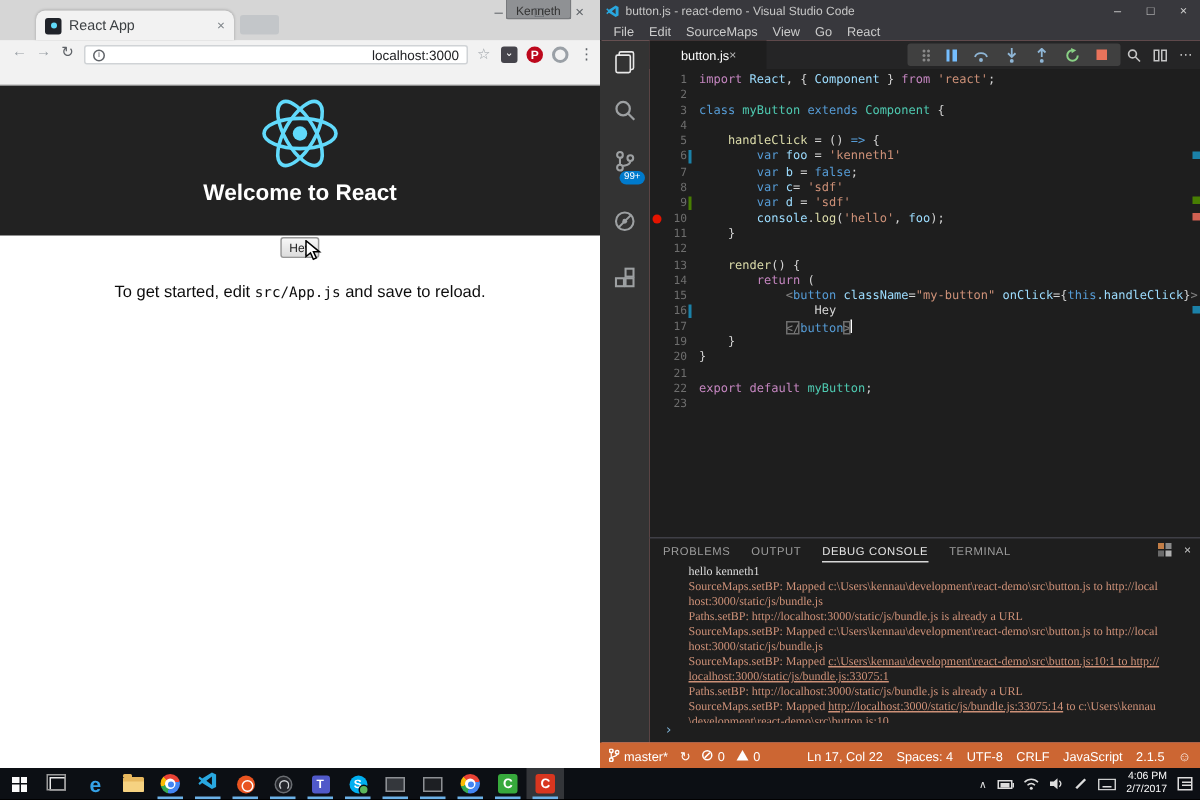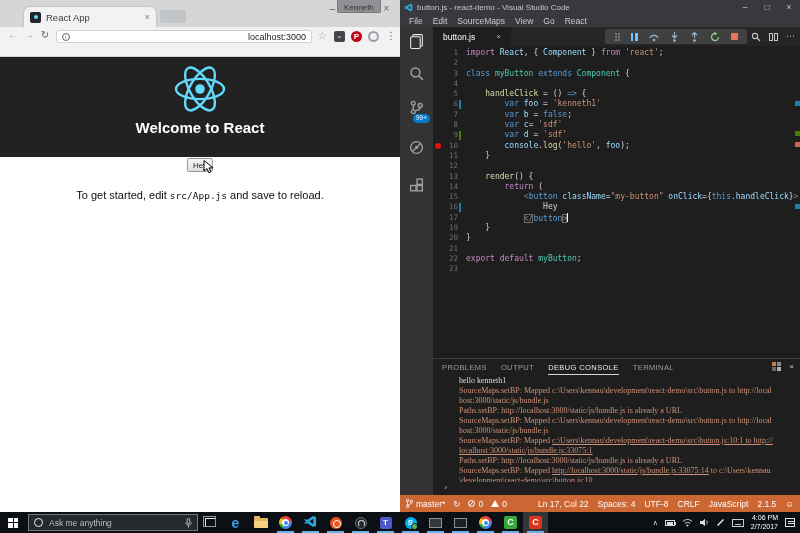--- a/index.html
+++ b/index.html
@@ -63,21 +63,21 @@
   .v-ctrl{width:22px;height:14px;line-height:14px;text-align:center;font-size:8.5px;color:#cfcfcf;}
   .v-menubar{position:absolute;left:0;top:14px;width:100%;height:13px;background:#38383d;display:flex;
     align-items:center;padding-left:4px;}
   .v-menu-item{font-size:8.5px;color:#cccccc;padding:0 5px;}
   .v-activitybar{position:absolute;left:0;top:27px;width:33px;height:468px;background:#333333;}
   .v-act{position:absolute;left:8px;width:17px;height:17px;color:#9da0a2;}
   .v-badge{position:absolute;left:13px;top:87px;background:#007acc;color:#fff;font-size:6.5px;
     padding:1px 3px;border-radius:6px;line-height:1;}
   .v-tabbar{position:absolute;left:33px;top:27px;width:367px;height:19px;background:#252526;}
   .v-tab{position:absolute;left:0;top:0;height:19px;width:78px;background:#1e1e1e;display:flex;
-    align-items:center;padding:0 10px;}
+    align-items:center;padding:0 21px;}
   .v-tab-label{font-size:8.5px;color:#fff;flex:1;}
   .v-tab-close{font-size:8px;color:#bbb;}
   .dbg-bar{position:absolute;left:172px;top:2px;width:142px;height:15px;background:#404040;border-radius:2px;
     display:flex;align-items:center;justify-content:space-around;padding:0 4px;}
   .dbg-grip{display:grid;grid-template-columns:2px 2px;gap:1px;}
   .dbg-grip i{width:2px;height:2px;background:#8a8a8a;border-radius:50%;}
   .dbg-pause{display:flex;gap:2px;}
   .dbg-pause i{width:2.5px;height:8px;background:#75beff;}
   .dbg-stop{width:7px;height:7px;background:#e9735b;}
   .v-editor-icons{position:absolute;right:5px;top:0;height:19px;display:flex;align-items:center;gap:8px;color:#c5c5c5;}
@@ -454,28 +454,20 @@
 
   <div id="taskbar">
     <div class="tb-start">
       <span class="win-logo">
           <i></i>
           <i></i>
           <i></i>
           <i></i>
         </span>
     </div>
-    <div class="tb-search">
-      <span class="cortana-ring"></span>
-      <span class="tb-search-text">Ask me anything</span>
-      <svg class="mic" width="7" height="10" viewBox="0 0 7 10">
-        <rect x="2.2" y="0.5" width="2.6" height="5" rx="1.3" fill="none" stroke="#cfcfcf" stroke-width=".9"></rect>
-        <path d="M0.8 4.5 C0.8 8 6.2 8 6.2 4.5 M3.5 7.3 L3.5 9.5" fill="none" stroke="#cfcfcf" stroke-width=".9"></path>
-      </svg>
-    </div>
     <div class="tb-apps">
         <div class="tb-app">
           <span class="i-taskview"></span>
         </div>
         <div class="tb-app">
           <span class="i-edge">e</span>
         </div>
         <div class="tb-app">
           <span class="i-folder"></span>
         </div>

